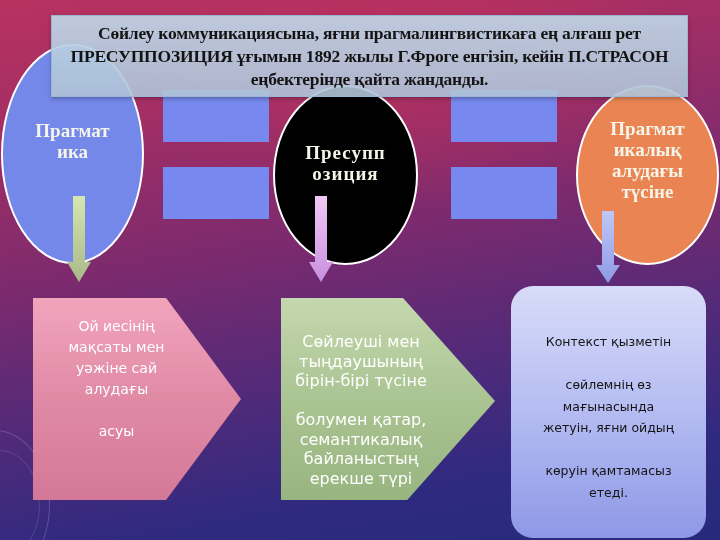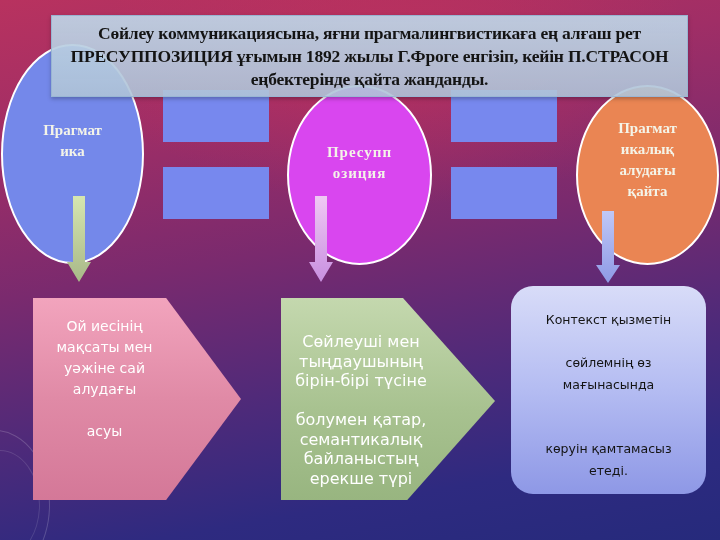--- a/index.html
+++ b/index.html
@@ -35,25 +35,25 @@
       font-weight: bold; font-size: 17.5px; line-height: 23px;
       color: #141414; text-align: center;
       letter-spacing: -0.2px;
     }
     .oval {
       position: absolute; border-radius: 50%;
       border: 2.5px solid #ffffff;
       display: flex; align-items: center; justify-content: center;
       text-align: center;
       font-family: "Liberation Serif", serif; font-weight: bold;
-      color: #f4f4e8; font-size: 15px; line-height: 21px;
+      color: #f4f4e8; font-size: 19px; line-height: 21px;
       z-index: 2;
     }
     .oval-1 { left: 1px; top: 44px; width: 143px; height: 220px; background: #7488ea; }
-    .oval-2 { left: 287px; top: 85px; width: 145px; height: 180px; background: #d946ef; }
+    .oval-2 { left: 273px; top: 85px; width: 145px; height: 180px; background: #000000; }
     .oval-3 { left: 576px; top: 85px; width: 143px; height: 180px; background: #ea8553; }
     .oval-1 span { margin-top: -26px; }
     .oval-2 span { margin-top: -24px; letter-spacing: 1px; }
     .oval-3 span { margin-top: -30px; }
     .rect {
       position: absolute; background: #7788ee; z-index: 1;
     }
     .rect-1 { left: 163px; top: 90px; width: 106px; height: 52px; }
     .rect-2 { left: 163px; top: 167px; width: 106px; height: 52px; }
     .rect-3 { left: 451px; top: 90px; width: 106px; height: 52px; }
@@ -68,29 +68,29 @@
       position: absolute; z-index: 2;
       display: flex; align-items: center;
       font-family: "DejaVu Sans", sans-serif;
       text-align: center; color: #ffffff;
     }
     .pent-1 {
       left: 33px; top: 298px; width: 208px; height: 202px;
       clip-path: polygon(0 0, 64% 0, 100% 50%, 64% 100%, 0 100%);
       background: linear-gradient(180deg, #f2a4bd 0%, #e08aa6 50%, #d47898 100%);
     }
-    .pent-1 .ptext { width: 135px; margin-left: 4px; margin-top: -40px; font-size: 14px; line-height: 21px; text-align: center; }
+    .pent-1 .ptext { width: 135px; margin-left: 16px; margin-top: -40px; font-size: 14px; line-height: 21px; text-align: center; }
     .pent-2 {
       left: 281px; top: 298px; width: 214px; height: 202px;
       clip-path: polygon(0 0, 57% 0, 100% 51%, 59% 100%, 0 100%);
       background: linear-gradient(180deg, #c4d8ae 0%, #a8c290 55%, #98b580 100%);
     }
     .pent-2 .ptext { width: 150px; margin-left: 5px; margin-top: 22px; font-size: 16px; line-height: 19.5px; }
     .rounded {
-      position: absolute; left: 511px; top: 286px; width: 195px; height: 208px;
+      position: absolute; left: 511px; top: 286px; width: 195px; height: 252px;
       border-radius: 22px;
       background: linear-gradient(180deg, #d8dcf8 0%, #b4bcf2 50%, #8e98e6 100%);
       z-index: 2;
       display: flex; align-items: center; justify-content: center;
       text-align: center;
     }
     .rounded .rtext {
       font-family: "DejaVu Sans", sans-serif;
       color: #141414; font-size: 12.5px; line-height: 21.5px;
       width: 175px; margin-top: 10px;
@@ -123,21 +123,21 @@
     <span>Пресупп</span><br>
     <span>озиция</span>
   </span>
 </div>
 
 <div class="oval oval-3">
   <span>
     <span>Прагмат</span><br>
     <span>икалық</span><br>
     <span>алудағы</span><br>
-    <span>қайта</span>
+    <span>түсіне</span>
   </span>
 </div>
 
 <svg class="arrow arrow-1" viewBox="0 0 24 86" preserveAspectRatio="none">
   <defs>
     <linearGradient id="ag1" x1="0" x2="0" y1="0" y2="1">
       <stop offset="0" stop-color="#d6e6b0"></stop>
       <stop offset="1" stop-color="#a8b888"></stop>
     </linearGradient>
   </defs>
@@ -186,18 +186,18 @@
     <span>ерекше түрі</span>
   </div>
 </div>
 
 <div class="rounded">
   <div class="rtext">
     <span>Контекст қызметін</span><br>
     <br>
     <span>сөйлемнің өз</span><br>
     <span>мағынасында</span><br>
-    <br>
+    <span>жетуін, яғни ойдың</span><br>
     <br>
     <span>көруін қамтамасыз</span><br>
     <span>етеді.</span>
   </div>
 </div>
 
 </body></html>

